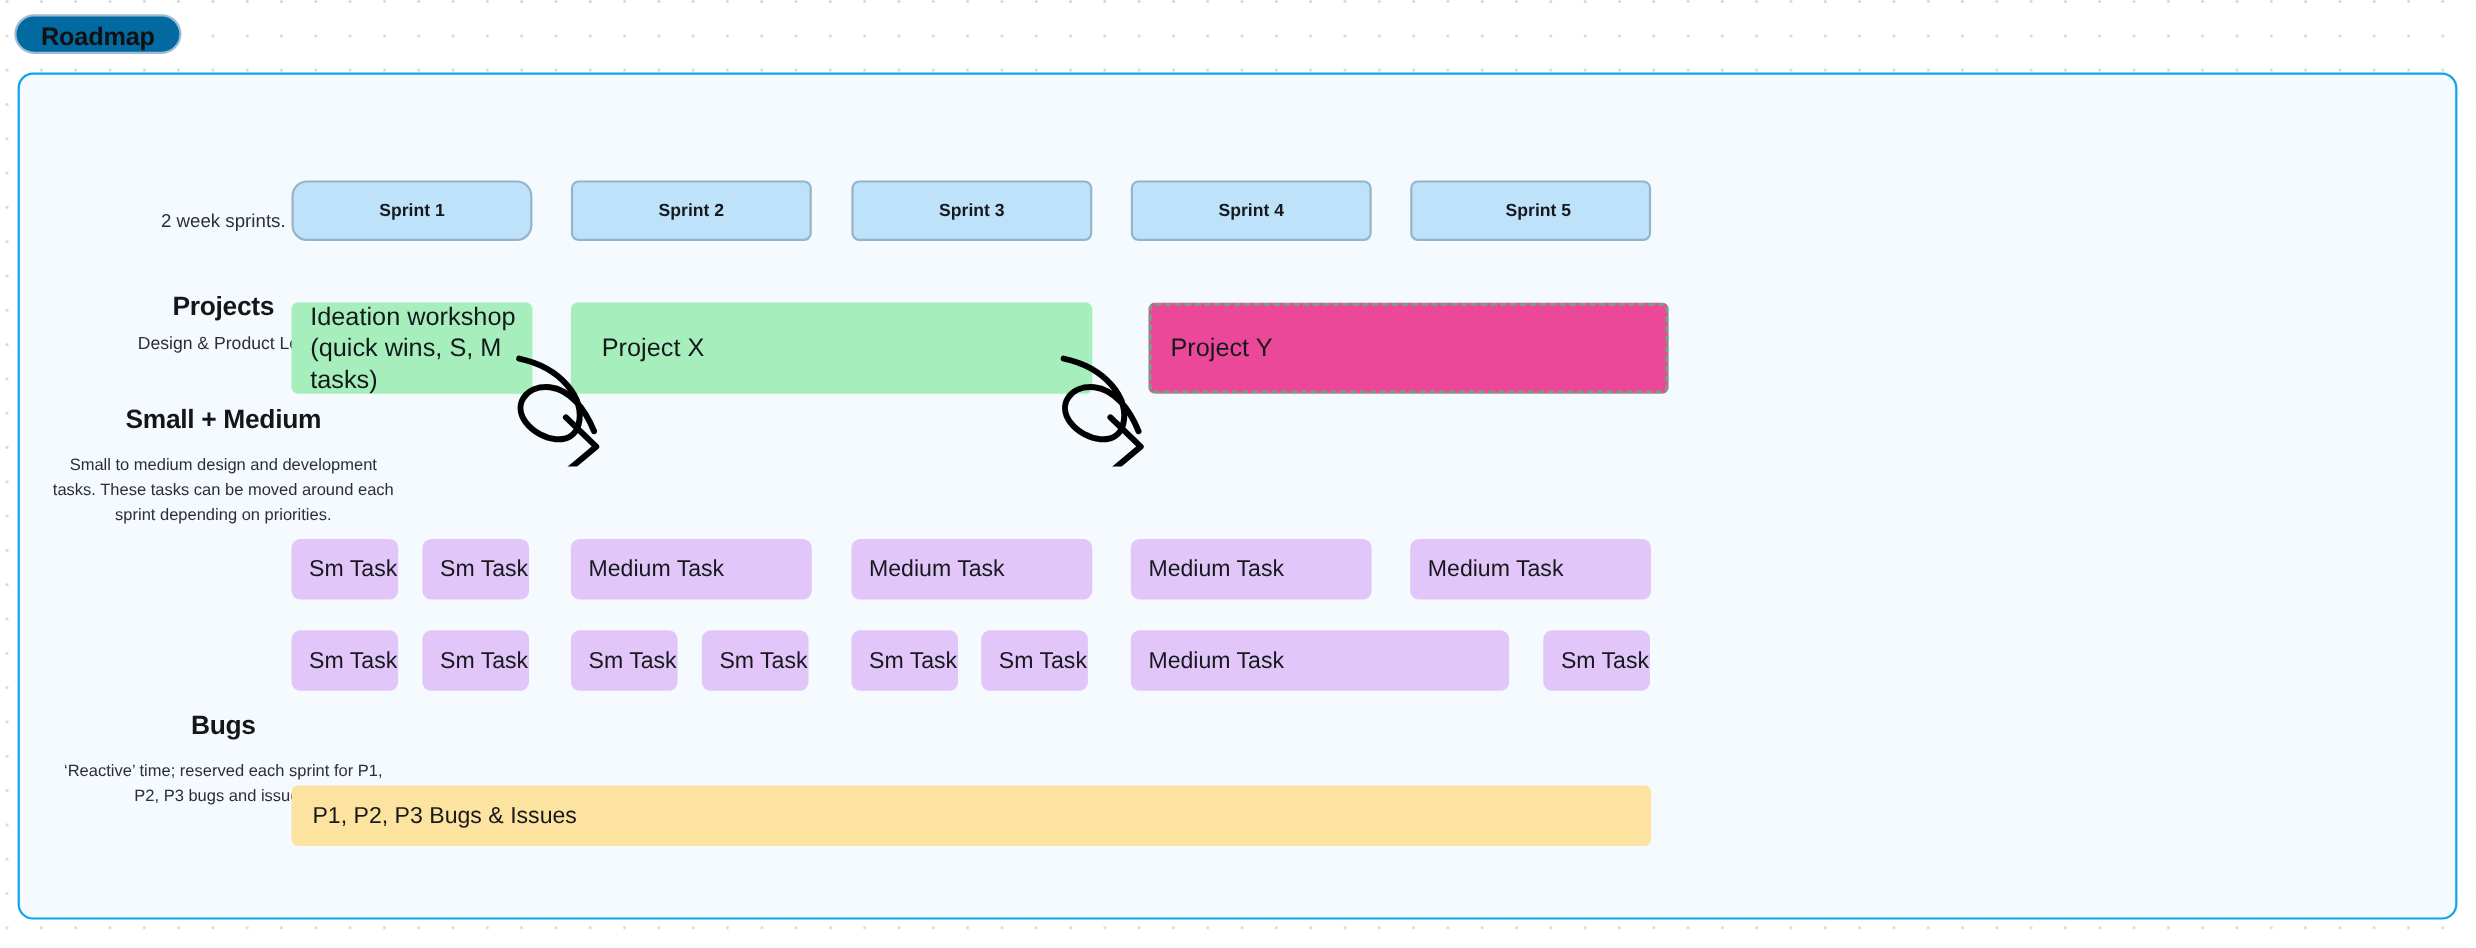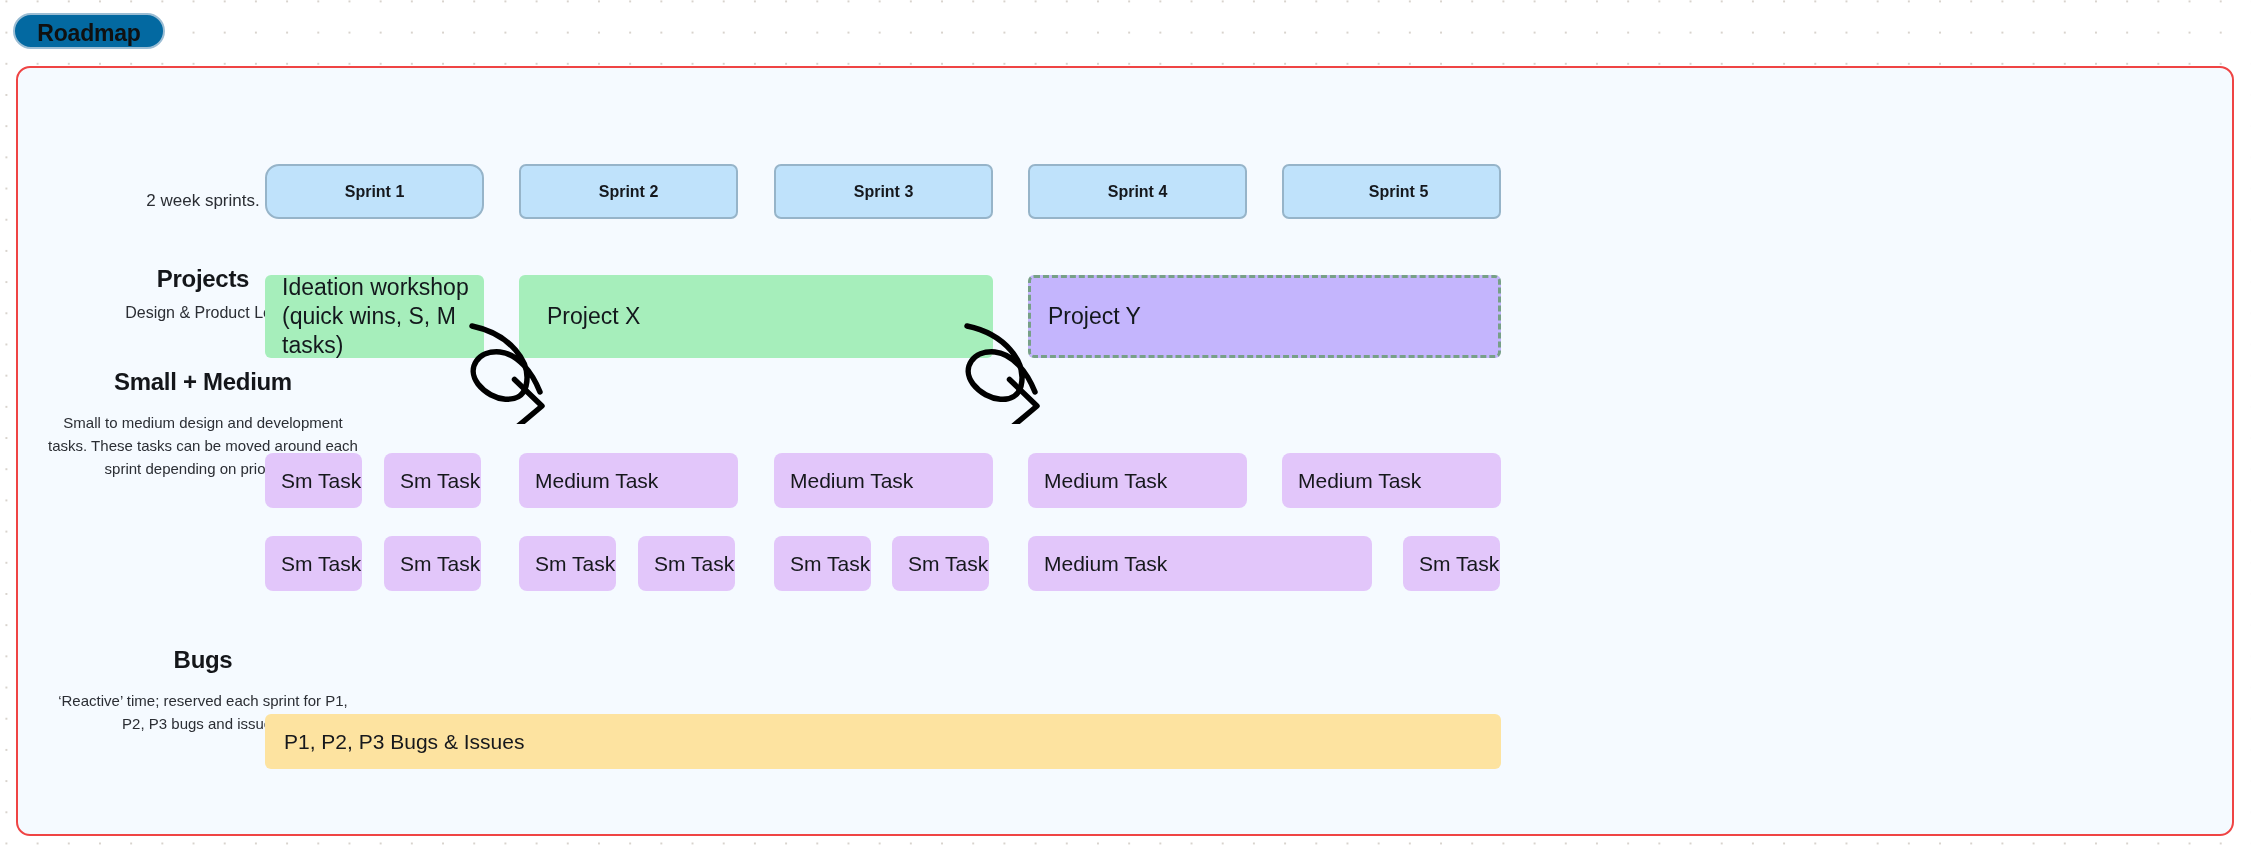--- a/index.html
+++ b/index.html
@@ -41,21 +41,21 @@
 
   
   #board-panel {
     position: absolute;
     left: 16px;
     top: 66px;
     width: 2218px;
     height: 770px;
     box-sizing: border-box;
     background: #f5faff;
-    border: 2px solid #ef4444;
+    border: 2px solid #0ea5e9;
     border-radius: 14px;
   }
 
   
   .row-label {
     position: absolute;
     left: 30px;
     width: 310px;
     text-align: center;
     color: #1f2126;
@@ -116,32 +116,34 @@
     top: 207px;
     height: 83px;
     background: #a6eebb;
     border-radius: 6px;
     padding-left: 17px;
     font-size: 23px;
     color: #13181c;
     line-height: 1.26;
   }
   .project-card.dashed {
-    background: #c4b5fd;
+    background: #ec4899;
     border: 3px dashed #77a087;
+    margin-left: 16px;
   }
 
   
   .task-card {
     height: 55px;
     background: #e2c6fa;
     border-radius: 8px;
     padding-left: 16px;
     font-size: 21px;
     color: #16181c;
+    margin-top: 37px;
   }
   .task-row-1 { top: 385px; }
   .task-row-2 { top: 468px; }
 
   
   #bugs-bar {
     top: 635px;
     height: 55px;
     background: #fde3a0;
     border-radius: 6px;

